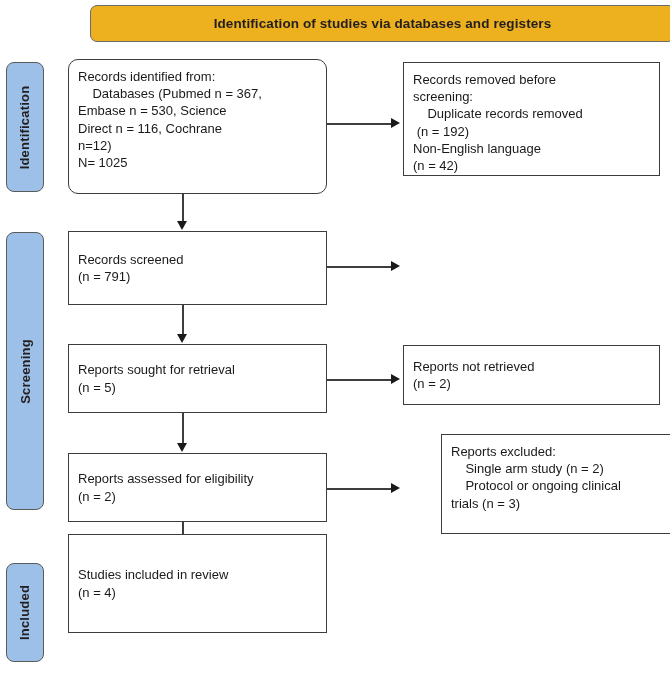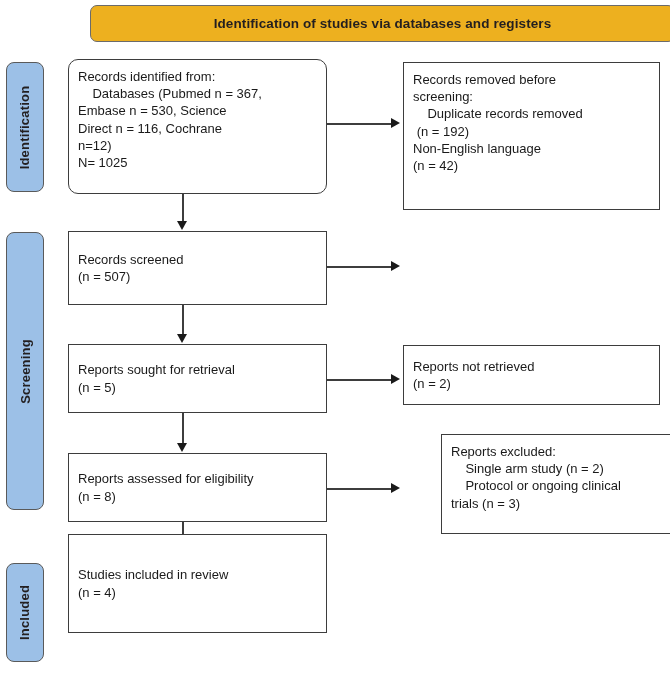--- a/index.html
+++ b/index.html
@@ -137,38 +137,38 @@
 
   <div class="flow-box top" style="left:68px; top:59px; width:259px; height:135px;border-radius:10px;">
     <div class="box-text">Records identified from:
     Databases (Pubmed n = 367,
 Embase n = 530, Science
 Direct n = 116, Cochrane
 n=12)
 N= 1025</div>
   </div>
 
-  <div class="flow-box top" style="left:403px; top:62px; width:257px; height:148px;">
+  <div class="flow-box top" style="left:403px; top:62px; width:257px; height:114px;">
     <div class="box-text">Records removed before
 screening:
     Duplicate records removed
  (n = 192)
 Non-English language
 (n = 42)</div>
   </div>
 
   <div class="conn-line h" style="left:327px; top:123px; width:64px;"></div>
   <div class="arrow-head right" style="left:391px; top:118px;"></div>
 
   <div class="conn-line v" style="left:182px; top:194px; height:28px;"></div>
   <div class="arrow-head down" style="left:177px; top:221px;"></div>
 
   <div class="flow-box vc" style="left:68px; top:231px; width:259px; height:74px;">
     <div class="box-text">Records screened
-(n = 507)</div>
+(n = 791)</div>
   </div>
 
 
   <div class="conn-line h" style="left:327px; top:266px; width:64px;"></div>
   <div class="arrow-head right" style="left:391px; top:261px;"></div>
 
   <div class="conn-line v" style="left:182px; top:305px; height:30px;"></div>
   <div class="arrow-head down" style="left:177px; top:334px;"></div>
 
   <div class="flow-box vc" style="left:68px; top:344px; width:259px; height:69px;">
@@ -182,21 +182,21 @@
   </div>
 
   <div class="conn-line h" style="left:327px; top:379px; width:64px;"></div>
   <div class="arrow-head right" style="left:391px; top:374px;"></div>
 
   <div class="conn-line v" style="left:182px; top:413px; height:31px;"></div>
   <div class="arrow-head down" style="left:177px; top:443px;"></div>
 
   <div class="flow-box vc" style="left:68px; top:453px; width:259px; height:69px;">
     <div class="box-text">Reports assessed for eligibility
-(n = 8)</div>
+(n = 2)</div>
   </div>
 
   <div class="flow-box top" style="left:403px; top:434px; width:257px; height:100px;margin-left:38px;">
     <div class="box-text">Reports excluded:
     Single arm study (n = 2)
     Protocol or ongoing clinical
 trials (n = 3)</div>
   </div>
 
   <div class="conn-line h" style="left:327px; top:488px; width:64px;"></div>

